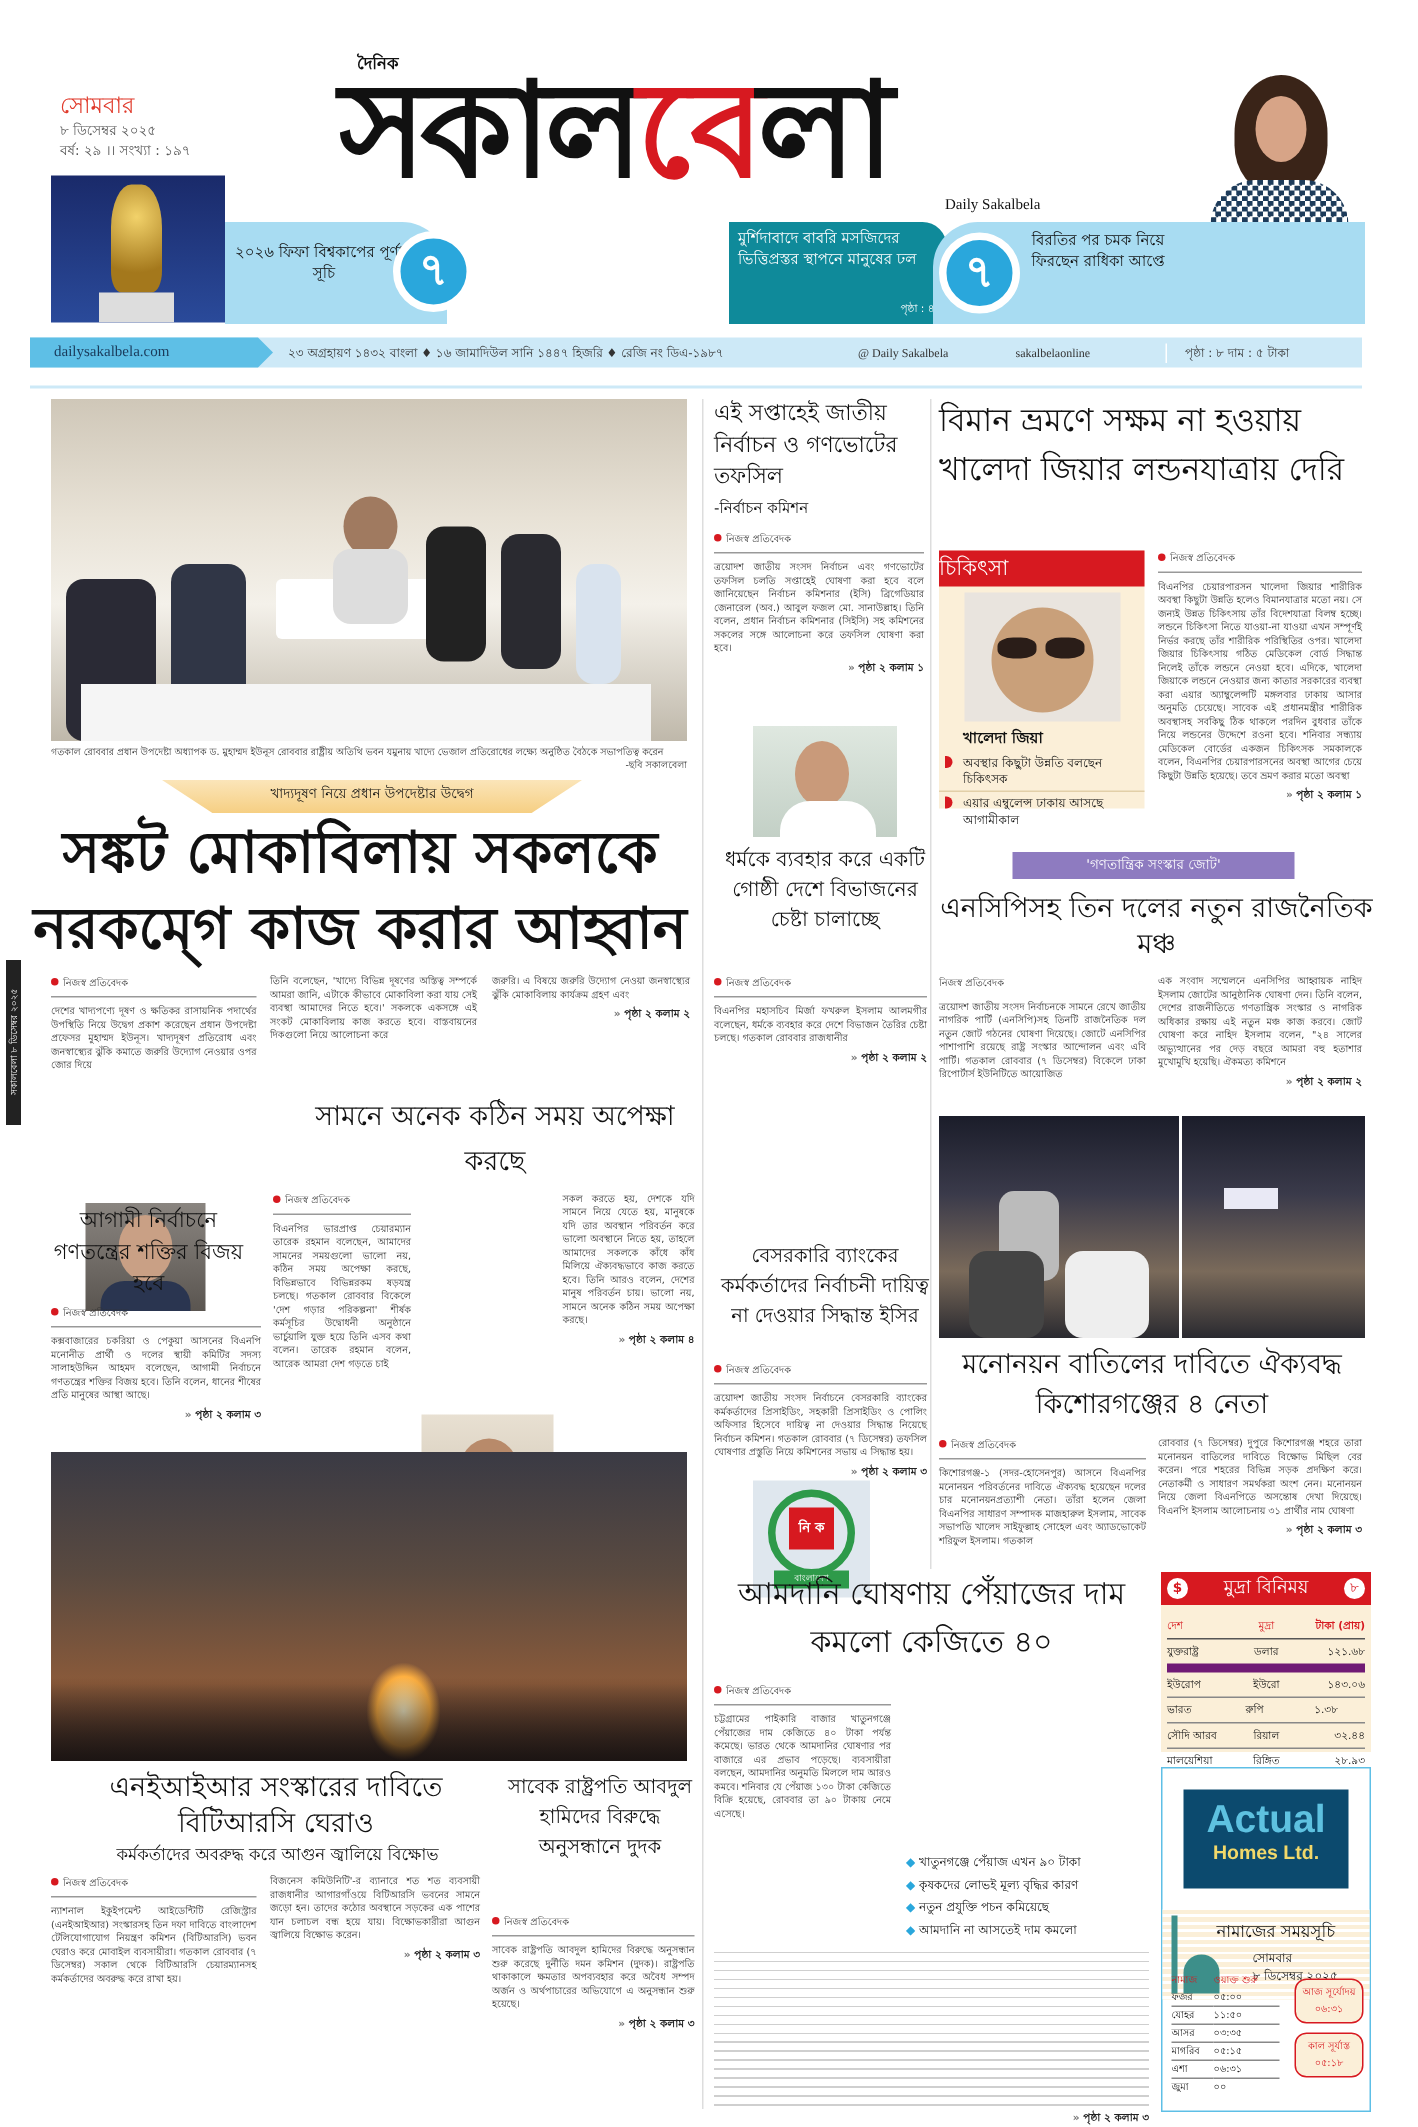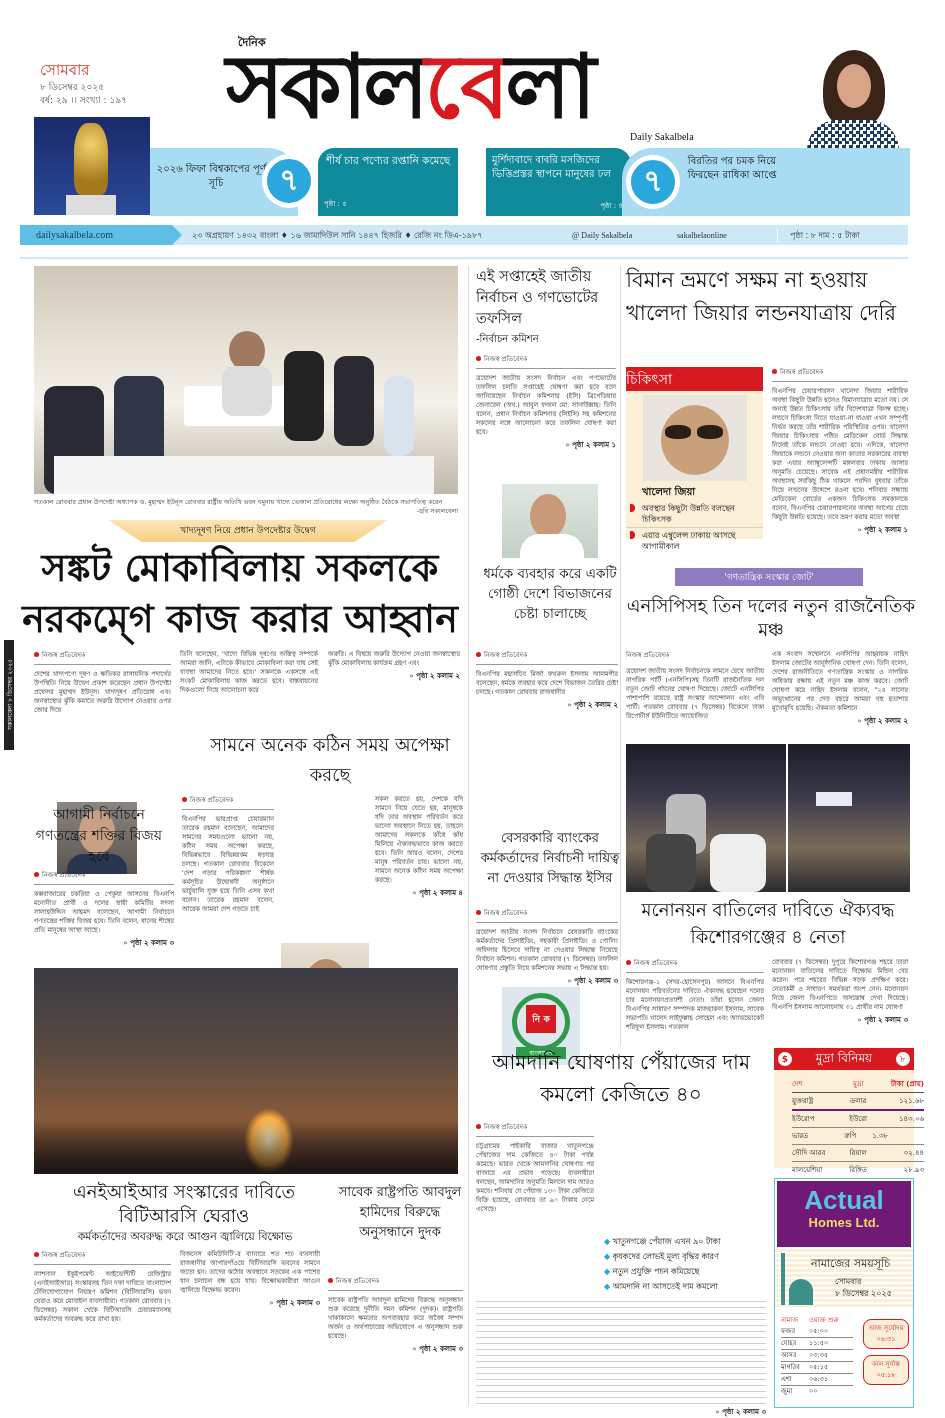--- a/index.html
+++ b/index.html
@@ -35,24 +35,20 @@
     <div style="position:absolute;left:42px;top:14px;width:34px;height:44px;border-radius:50%;background:#d7a487"></div>
     <div style="position:absolute;left:12px;top:70px;width:92px;height:95px;border-radius:30px 30px 0 0;background:repeating-conic-gradient(#1d3b5a 0 25%,#fff 0 50%) 0 0/7px 7px"></div>
   </div>
 </div>
 
 <div class="abs" style="left:150px;top:148px;width:760px;height:68px">
   <div class="abs" style="left:0;top:0;width:148px;height:68px;background:#a8dcf2;border-top-right-radius:30px">
     <div class="abs" style="left:6px;top:14px;width:120px;font-size:10px;text-align:center;line-height:14px">২০২৬ ফিফা বিশ্বকাপের পূর্ণাঙ্গ সূচি</div>
   </div>
   <div class="abs teaser-num" style="left:112px;top:6px">৭</div>
-  <div class="abs" style="left:168px;top:0;width:140px;height:68px;background:#0f8a9a;border-top-left-radius:16px;color:#fff">
-    <div style="padding:5px 6px 0;font-size:10.5px;text-align:center;line-height:14px">শীর্ষ চার পণ্যের রপ্তানি কমেছে</div>
-    <div class="abs" style="left:6px;bottom:6px;font-size:7px">পৃষ্ঠা : ৫</div>
-  </div>
   <div class="abs" style="left:336px;top:0;width:145px;height:68px;background:#0f8a9a;border-top-right-radius:16px;color:#fff">
     <div style="padding:5px 6px 0;font-size:10px;line-height:13.5px">মুর্শিদাবাদে বাবরি মসজিদের ভিত্তিপ্রস্তর স্থাপনে মানুষের ঢল</div>
     <div class="abs" style="right:8px;bottom:4px;font-size:7px">পৃষ্ঠা : ৪</div>
   </div>
   <div class="abs" style="left:472px;top:0;width:288px;height:68px;background:#a8dcf2;border-top-left-radius:30px">
     <div class="abs" style="left:60px;top:6px;width:100px;font-size:10px;text-align:center;line-height:14px">বিরতির পর চমক নিয়ে ফিরছেন রাধিকা আপ্তে</div>
   </div>
   <div class="abs teaser-num" style="left:476px;top:7px">৭</div>
 </div>
 
@@ -241,58 +237,58 @@
   <div class="body-text lines" style="height:108px"></div>
   <div class="cont">পৃষ্ঠা ২ কলাম ৩</div>
 </div>
 
 <div class="abs" style="left:774px;top:1048px;width:140px;height:120px;background:#fbefd8">
   <div style="background:#d71920;height:22px;display:flex;align-items:center;justify-content:space-between;padding:0 4px;color:#fff">
     <span style="width:14px;height:14px;border-radius:50%;background:#fff;color:#d71920;font-size:9px;text-align:center;line-height:14px;font-weight:bold">$</span>
     <span style="font-size:12px">মুদ্রা বিনিময়</span>
     <span style="width:14px;height:14px;border-radius:50%;background:#fff;color:#d71920;font-size:9px;text-align:center;line-height:14px">৮</span>
   </div>
-  <table style="width:132px;margin:6px 18px;border-collapse:collapse;font-size:7px">
+  <table style="width:132px;margin:6px 4px;border-collapse:collapse;font-size:7px">
     <tbody>
         <tr style="color:#d71920;border-bottom:1px solid #555">
           <th style="text-align:left;font-weight:normal;padding:2px 0">দেশ</th>
           <th style="font-weight:normal">মুদ্রা</th>
           <th style="text-align:right;font-weight:bold">টাকা (প্রায়)</th>
         </tr>
-    <tr style="border-bottom:2px solid #701a75">
+    <tr style="border-bottom:6px solid #701a75">
           <td style="padding:2px 0">যুক্তরাষ্ট্র</td>
           <td style="text-align:center">ডলার</td>
           <td style="text-align:right">১২১.৬৮</td>
         </tr>
     <tr style="border-bottom:1px solid #888">
           <td style="padding:2px 0">ইউরোপ</td>
           <td style="text-align:center">ইউরো</td>
           <td style="text-align:right">১৪৩.০৬</td>
         </tr>
     <tr style="border-bottom:1px solid #888">
           <td style="padding:2px 0">ভারত</td>
           <td style="text-align:left">রুপি</td>
-          <td style="text-align:left">১.৩৮</td>
+          <td style="text-align:center">১.৩৮</td>
         </tr>
     <tr style="border-bottom:1px solid #888">
           <td style="padding:2px 0">সৌদি আরব</td>
           <td style="text-align:center">রিয়াল</td>
           <td style="text-align:right">৩২.৪৪</td>
         </tr>
     <tr>
           <td style="padding:2px 0">মালয়েশিয়া</td>
           <td style="text-align:center">রিঙ্গিত</td>
           <td style="text-align:right">২৮.৯৩</td>
         </tr>
   </tbody>
     </table>
 </div>
 
 <div class="abs" style="left:774px;top:1178px;width:140px;height:230px;border:1px solid #5ebfe6">
-  <div style="height:66px;background:#701a75;margin:2px;padding:4px 6px;text-align:center">
+  <div style="height:66px;background:#0c4a6e;margin:14px;padding:4px 6px;text-align:center">
     <div style="font-size:26px;font-weight:bold;color:#5ec1e0;font-family:'Liberation Sans',sans-serif;line-height:30px">Actual</div>
     <div style="font-size:13px;font-weight:bold;color:#f2d86a;font-family:'Liberation Sans',sans-serif">Homes Ltd.</div>
   </div>
   <div style="position:relative;height:60px;background:repeating-linear-gradient(#fbefd8 0 3px,#fff 3px 5px)">
     <div style="position:absolute;left:6px;top:4px;width:30px;height:52px">
       <div style="position:absolute;left:0;top:0;width:4px;height:52px;background:#3d8f8a"></div>
       <div style="position:absolute;left:8px;top:26px;width:24px;height:26px;border-radius:12px 12px 0 0;background:#3d8f8a"></div>
     </div>
     <div style="position:absolute;left:36px;top:6px;font-size:11px">নামাজের সময়সূচি</div>
     <div style="position:absolute;left:60px;top:26px;font-size:8px">সোমবার</div>

